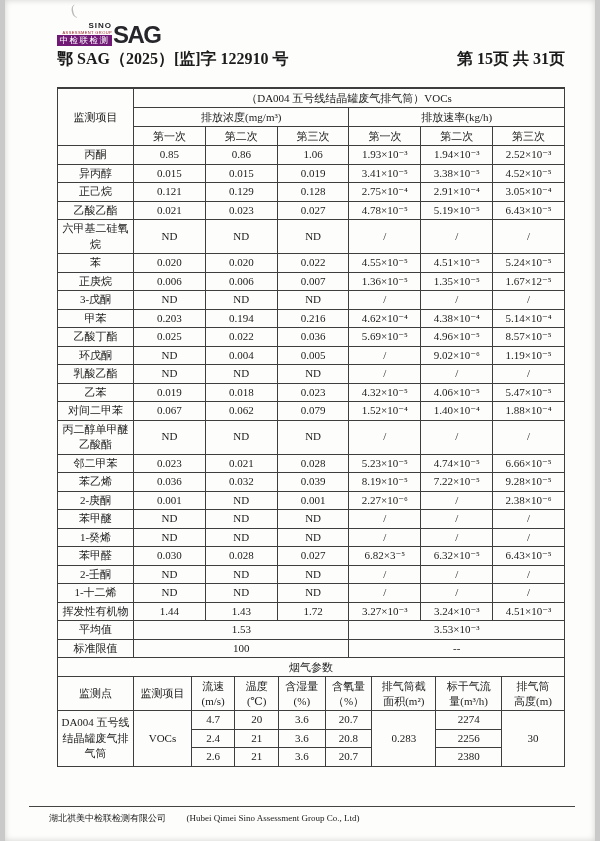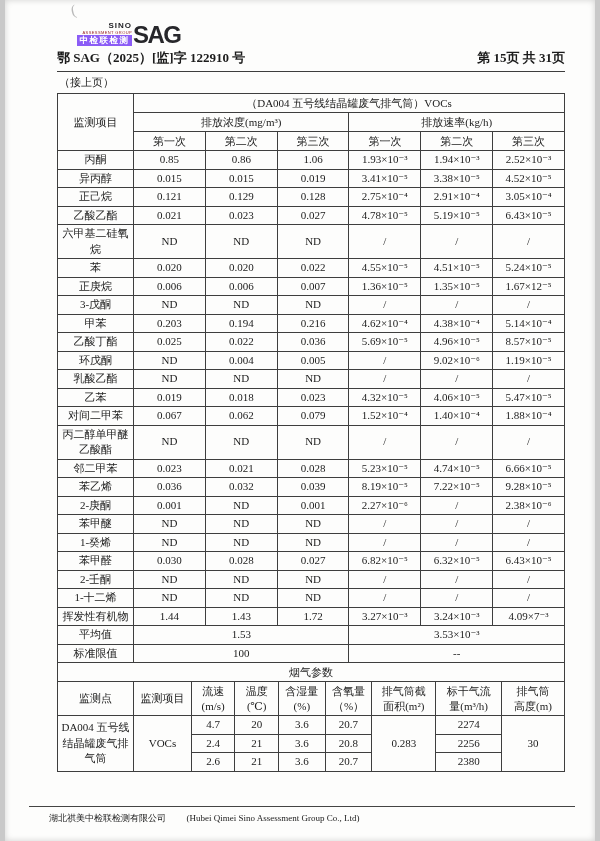--- a/index.html
+++ b/index.html
@@ -16,32 +16,32 @@
     box-shadow:inset 0 0 6px rgba(0,0,0,.18);
     padding:10px 30px 0 52px;
     box-sizing:border-box;
     overflow:hidden;
   }
   .pen-mark{
     position:absolute;left:66px;top:2px;color:#b9b9b9;font-size:15px;
     transform:rotate(-12deg);
   }
   
-  .logo{display:flex;align-items:flex-end;margin-left:20px;height:36px;
+  .logo{display:flex;align-items:flex-end;margin-left:0;height:36px;
         font-family:"Liberation Sans","DejaVu Sans",sans-serif;}
   .logo-left{display:flex;flex-direction:column;align-items:flex-end;margin-right:1px;}
   .logo-sino{font-weight:bold;font-size:8px;letter-spacing:1px;color:#1e1e22;line-height:8px;}
   .logo-ag{font-size:4px;color:#9a2026;line-height:5px;letter-spacing:.4px;}
-  .logo-cn{background:#8b5cf6;color:#fff;font-size:8.5px;font-weight:bold;
+  .logo-cn{background:#701a75;color:#fff;font-size:8.5px;font-weight:normal;
            letter-spacing:1.5px;padding:1.5px 2.5px 1px;line-height:9px;}
   .logo-sag{font-weight:bold;font-size:24px;line-height:23px;color:#27272b;letter-spacing:-1.5px;}
   
   .doc-line{display:flex;justify-content:space-between;align-items:flex-end;
-            margin-top:3px;font-weight:bold;font-size:13px;
-            border-bottom:1.6px solid #3d3d3d;padding-bottom:4px;}
+            margin-top:3px;font-weight:bold;font-size:16px;
+            border-bottom:1.6px solid #3d3d3d;padding-bottom:17px;}
   .continued{font-size:11px;margin:3px 0 3px 2px;}
   
   table{border-collapse:collapse;table-layout:fixed;width:100%;}
   td{border:1px solid #3e3e3e;text-align:center;vertical-align:middle;
      font-size:11px;line-height:15.5px;padding:1px 2px;word-break:break-all;}
   .voc thead td{line-height:16px;}
   .smoke{margin-top:-1px;border-radius:17px;}
   .smoke .hdr td{white-space:pre-line;line-height:14.5px;padding:2px 1px;}
   .smoke-title-cell{line-height:16px;}
   
@@ -63,21 +63,20 @@
       <div class="logo-ag">ASSESSMENT GROUP</div>
       <div class="logo-cn">中检联检测</div>
     </div>
     <div class="logo-sag">SAG</div>
   </div>
 
   <div class="doc-line">
     <span>鄂 SAG（2025）[监]字 122910 号</span>
     <span>第 15页 共 31页</span>
   </div>
-  <div class="continued">（接上页）</div>
 
   <table class="voc">
     <colgroup>
       <col style="width:15%">
         <col style="width:14.17%">
         <col style="width:14.17%">
         <col style="width:14.16%">
       <col style="width:14.17%">
         <col style="width:14.17%">
         <col style="width:14.16%">
@@ -279,21 +278,21 @@
           <td>ND</td>
           <td>/</td>
           <td>/</td>
           <td>/</td>
         </tr>
         <tr>
           <td>苯甲醛</td>
           <td>0.030</td>
           <td>0.028</td>
           <td>0.027</td>
-          <td>6.82×10⁻⁵</td>
+          <td>6.82×3⁻⁵</td>
           <td>6.32×10⁻⁵</td>
           <td>6.43×10⁻⁵</td>
         </tr>
         <tr>
           <td>2-壬酮</td>
           <td>ND</td>
           <td>ND</td>
           <td>ND</td>
           <td>/</td>
           <td>/</td>
@@ -308,21 +307,21 @@
           <td>/</td>
           <td>/</td>
         </tr>
         <tr>
           <td>挥发性有机物</td>
           <td>1.44</td>
           <td>1.43</td>
           <td>1.72</td>
           <td>3.27×10⁻³</td>
           <td>3.24×10⁻³</td>
-          <td>4.09×7⁻³</td>
+          <td>4.51×10⁻³</td>
         </tr>
         <tr>
           <td>平均值</td>
           <td colspan="3">1.53</td>
           <td colspan="3">3.53×10⁻³</td>
         </tr>
         <tr>
           <td>标准限值</td>
           <td colspan="3">100</td>
           <td colspan="3">--</td>

